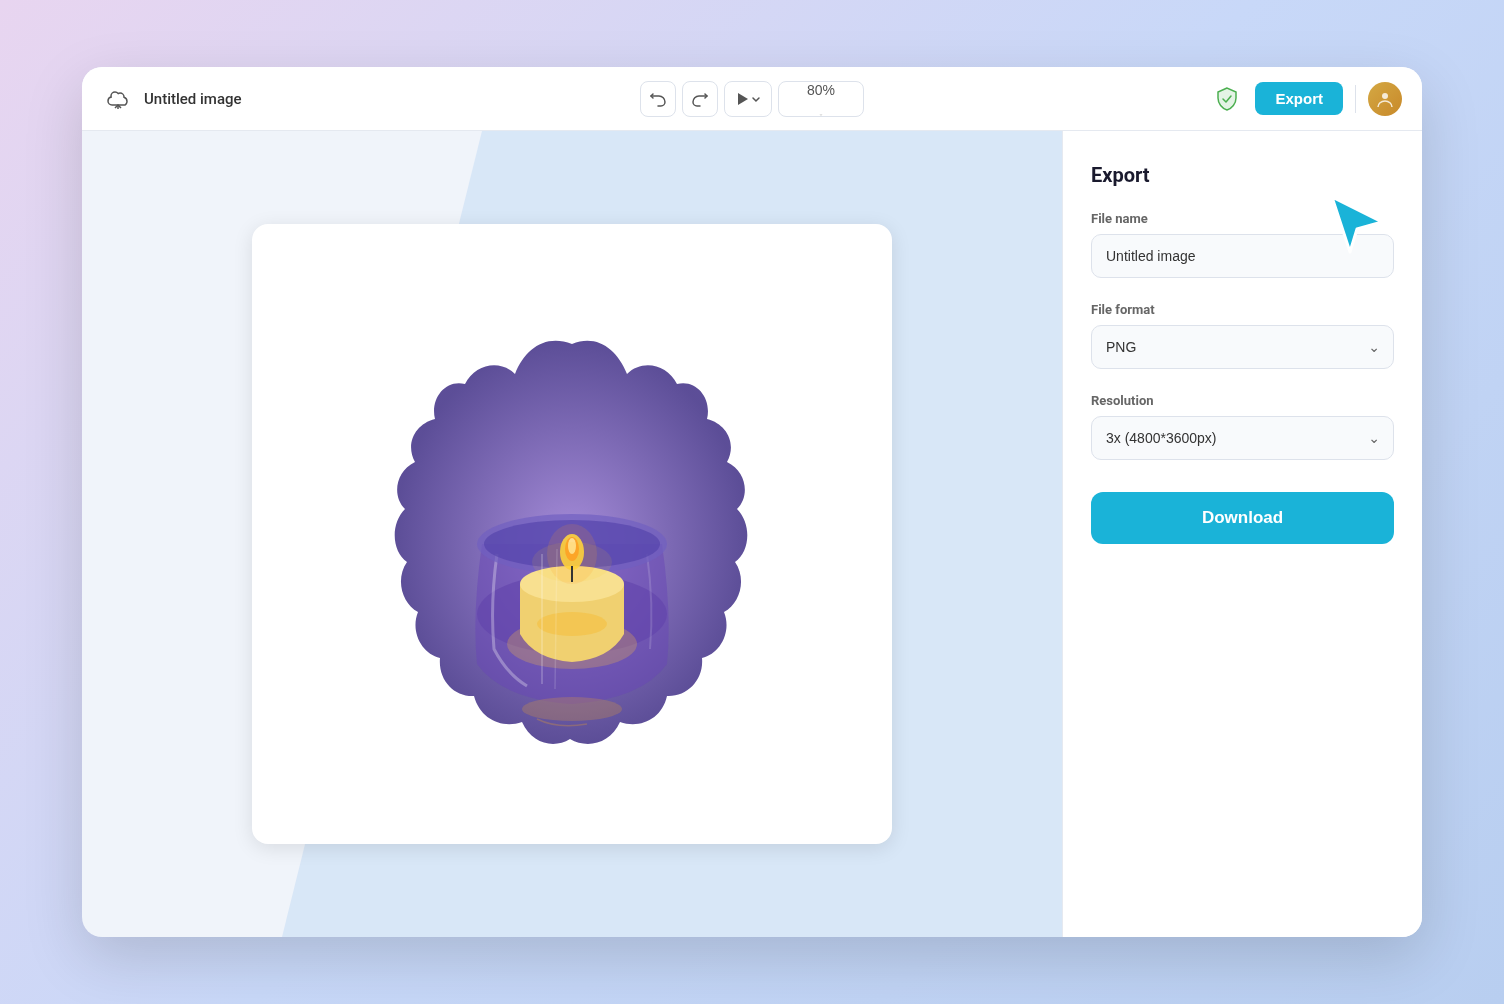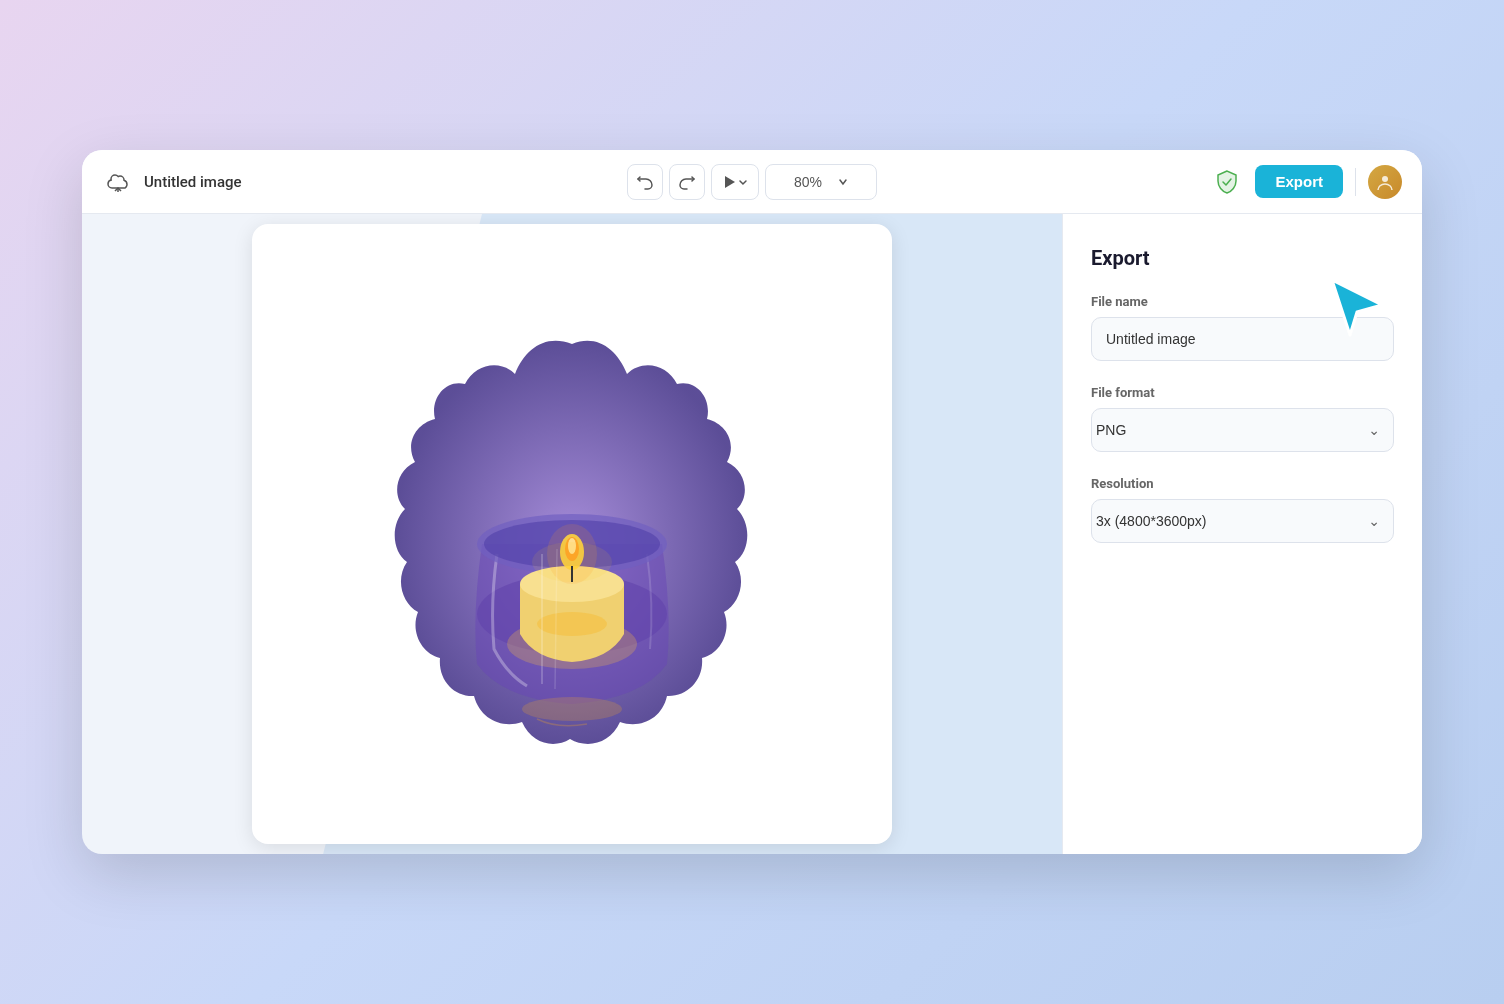--- a/index.html
+++ b/index.html
@@ -10,21 +10,21 @@
       background: linear-gradient(135deg, #e8d5f0 0%, #c8d8f8 50%, #b8cef0 100%);
       display: flex;
       align-items: center;
       justify-content: center;
       font-family: -apple-system, BlinkMacSystemFont, 'Segoe UI', Roboto, sans-serif;
       overflow: hidden;
     }
 
     .app-window {
       width: 1340px;
-      height: 704px;
+      height: 870px;
       background: #f0f4fa;
       border-radius: 20px;
       box-shadow: 0 20px 60px rgba(0,0,0,0.15);
       display: flex;
       flex-direction: column;
       overflow: hidden;
       position: relative;
     }
 
     
@@ -93,20 +93,21 @@
       width: auto;
     }
 
     .zoom-btn {
       display: flex;
       align-items: center;
       gap: 16px;
       padding: 0 28px;
       width: auto;
       font-size: 14px;
+      flex-direction: column;
     }
 
     .toolbar-right {
       display: flex;
       align-items: center;
       gap: 12px;
     }
 
     .shield-icon {
       width: 32px;
@@ -220,21 +221,21 @@
       color: #333;
       background: #f8fafc;
       outline: none;
     }
 
     .form-select {
       width: 100%;
       height: 44px;
       border: 1.5px solid #dde2eb;
       border-radius: 10px;
-      padding: 0 4px;
+      padding: 0 14px;
       font-size: 14px;
       color: #333;
       background: #f8fafc;
       appearance: none;
       outline: none;
       cursor: pointer;
     }
 
     .select-wrapper {
       position: relative;
@@ -433,20 +434,21 @@
         <div class="select-wrapper">
           <select class="form-select">
             <option>1x (1600*1200px)</option>
             <option>2x (3200*2400px)</option>
             <option selected="">3x (4800*3600px)</option>
           </select>
           <span class="select-arrow">⌄</span>
         </div>
       </div>
 
+      <button class="download-btn">Download</button>
     </div>
 
     <div class="cursor-arrow">
       <svg width="70" height="70" viewBox="0 0 70 70" fill="none">
         <path d="M10,10 L60,35 L35,42 L28,65 Z" fill="#1ab3d8" stroke="white" stroke-width="3" stroke-linejoin="round"></path>
       </svg>
     </div>
 
   </div>
 </div>

